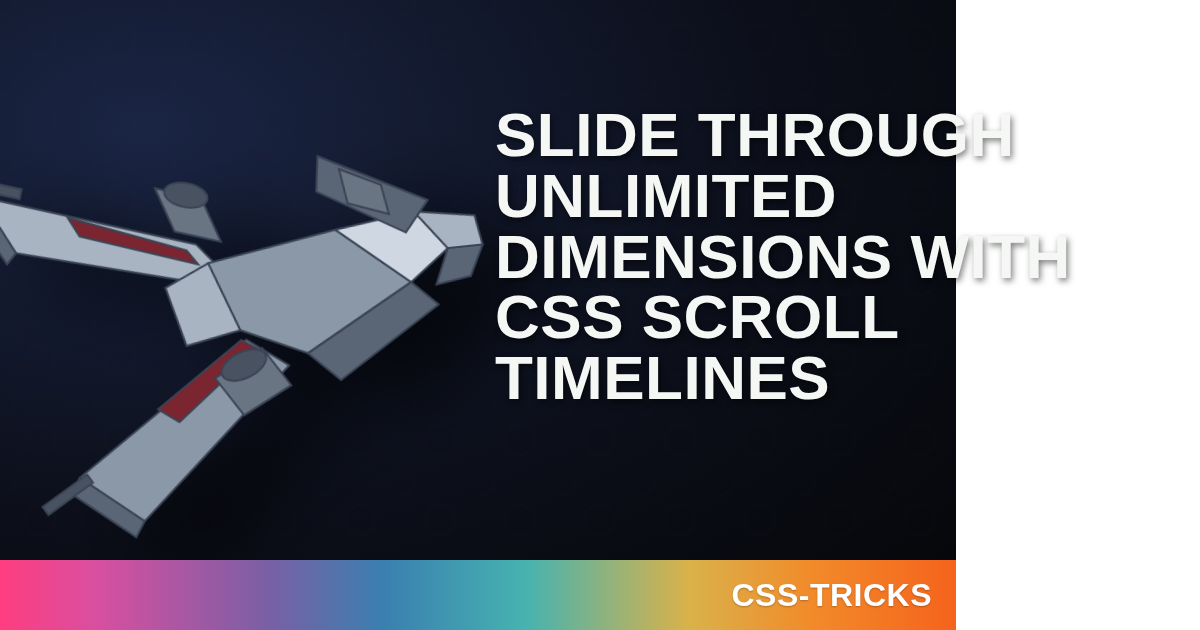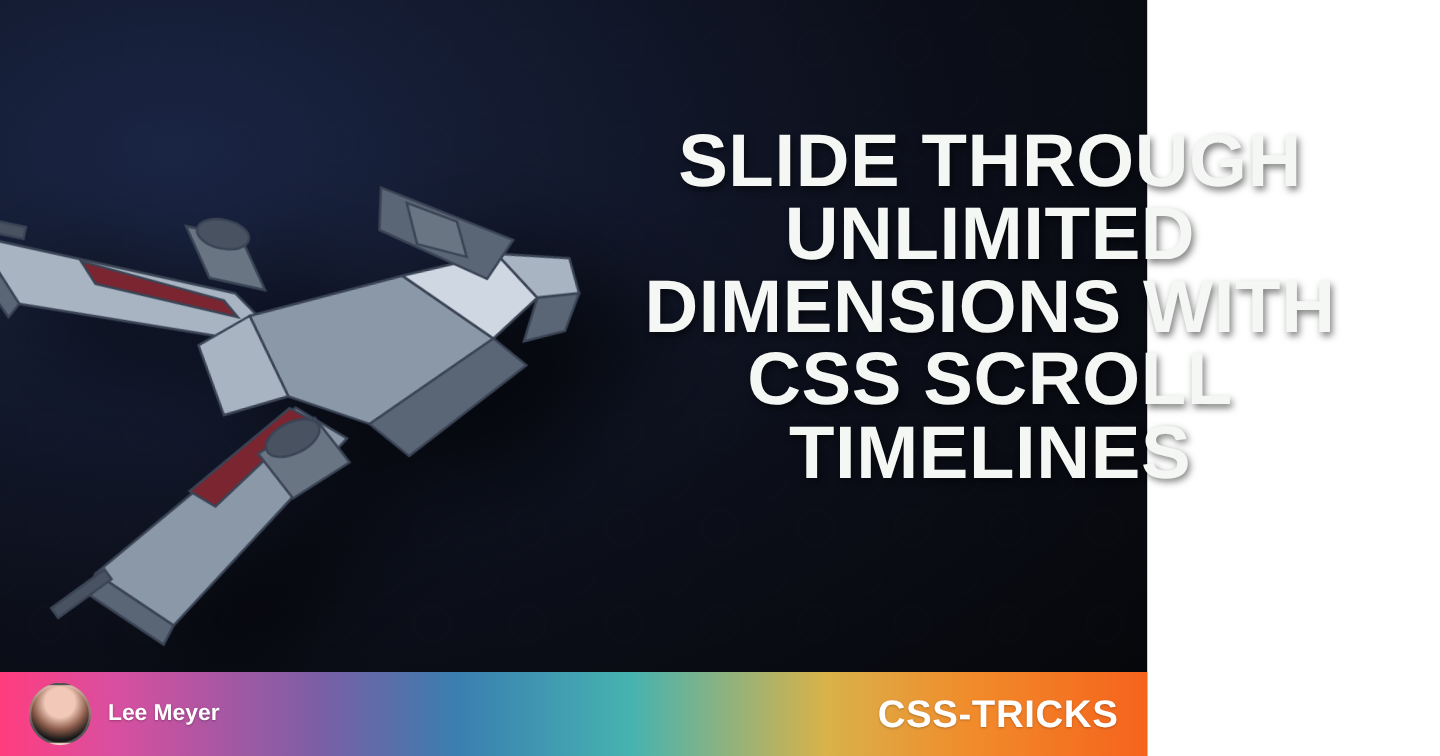--- a/index.html
+++ b/index.html
@@ -1,21 +1,20 @@
 <!DOCTYPE html>
 <html><head>
 <meta charset="utf-8">
 <style>
 * { margin: 0; padding: 0; box-sizing: border-box; }
 body { width: 1200px; height: 630px; overflow: hidden; font-family: -apple-system, BlinkMacSystemFont, "Segoe UI", Helvetica, Arial, sans-serif; }
 
 .card {
   width: 956px; height: 630px; position: relative;
   background: radial-gradient(ellipse at 15% 20%, #1a2544 0%, #0c0f1a 55%, #050608 100%);
-  text-align: center;
 }
 .pattern {
   position: absolute; inset: 0;
   background-image:
     radial-gradient(circle at 0 0, transparent 14px, rgba(70,70,80,0.05) 14px, rgba(70,70,80,0.05) 16px, transparent 16px),
     radial-gradient(circle at 40px 40px, transparent 14px, rgba(70,70,80,0.05) 14px, rgba(70,70,80,0.05) 16px, transparent 16px);
   background-size: 80px 80px;
   opacity: 0.6;
 }
 
@@ -105,19 +104,15 @@
       <polygon class="poly stripe" points="95,170 210,215 220,230 105,190"></polygon>
 
       <rect class="poly dark2" x="0" y="120" width="55" height="10" transform="rotate(18 0 120)"></rect>
       <rect class="poly dark2" x="40" y="455" width="55" height="10" transform="rotate(-30 40 455)"></rect>
     </svg>
   </div>
 
   <h1 class="title">SLIDE THROUGH UNLIMITED DIMENSIONS WITH CSS SCROLL TIMELINES</h1>
 
   <div class="footer">
-    <div class="author">
-      <div class="avatar"></div>
-      <div class="author-name">Lee Meyer</div>
-    </div>
     <div class="brand">CSS-TRICKS</div>
   </div>
 </div>
 
 </body></html>

